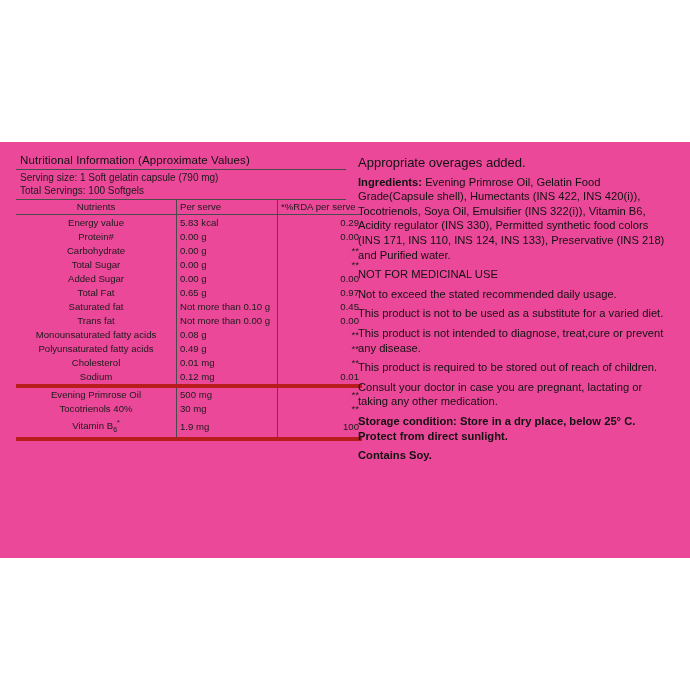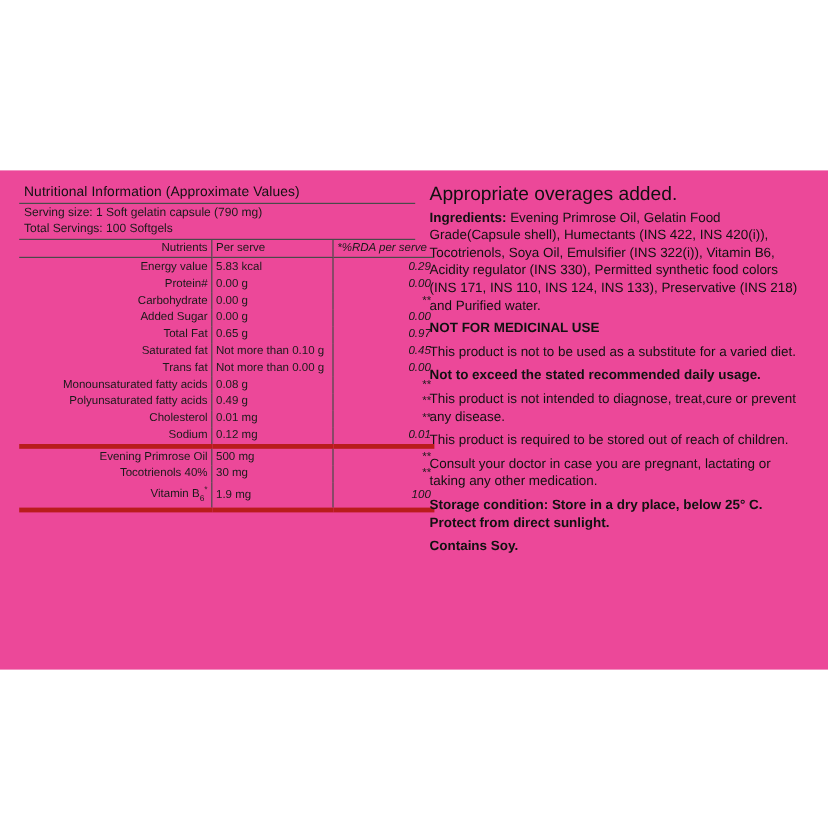--- a/index.html
+++ b/index.html
@@ -62,23 +62,23 @@
     font-size: 9.6px;
     table-layout: fixed;
   }
   table.nut th, table.nut td {
     padding: 1px 3px;
     vertical-align: middle;
     font-weight: normal;
     line-height: 12px;
     white-space: nowrap;
   }
-  table.nut .c-name { width: 154px; text-align: right; }
+  table.nut .c-name { width: 154px; text-align: center; }
   table.nut .c-serve { width: 94px; text-align: left; border-left: 1px solid #4a4a4a; }
-  table.nut .c-rda { width: 78px; text-align: right; border-left: 1px solid #4a4a4a; font-style: italic; }
+  table.nut .c-rda { width: 78px; text-align: right; border-left: 1px solid #4a4a4a; }
   table.nut thead th {
     border-bottom: 1px solid #4a4a4a;
     font-size: 9.6px;
   }
   table.nut thead th.c-rda { text-align: left; }
   table.nut tbody tr.first td { padding-top: 2px; }
   table.nut tbody tr.last td { border-bottom: 4px solid #b91c1c; }
   .sub { font-size: 7px; vertical-align: sub; }
   .sup { font-size: 7px; vertical-align: super; }
   .footnotes {
@@ -88,33 +88,33 @@
   }
   .footnotes .fn-row { position: relative; }
   .fn-inline-right {
     position: absolute;
     right: 0;
     top: 0;
   }
 
   
   .r-line {
-    font-size: 16px;
+    font-size: 13px;
     line-height: 14.6px;
     margin-bottom: 4px;
     color: #111;
   }
   .r-block {
     font-size: 11.2px;
     line-height: 14.6px;
     margin-bottom: 5px;
     color: #111;
   }
   .r-bold { font-weight: bold; }
-  .r-head { font-weight: bold; }
+  .r-head { font-weight: normal; }
 </style>
 </head>
 <body>
 
 <div id="label-panel">
   <div class="panel-inner">
 
     <div class="col-left">
 
       <div class="nut-title">Nutritional Information (Approximate Values)</div>
@@ -142,20 +142,25 @@
             <td class="c-name">Protein#</td>
             <td class="c-serve">0.00 g</td>
             <td class="c-rda">0.00</td>
           </tr>
           <tr>
             <td class="c-name">Carbohydrate</td>
             <td class="c-serve">0.00 g</td>
             <td class="c-rda">**</td>
           </tr>
           <tr>
+            <td class="c-name">Total Sugar</td>
+            <td class="c-serve">0.00 g</td>
+            <td class="c-rda">**</td>
+          </tr>
+          <tr>
             <td class="c-name">Added Sugar</td>
             <td class="c-serve">0.00 g</td>
             <td class="c-rda">0.00</td>
           </tr>
           <tr>
             <td class="c-name">Total Fat</td>
             <td class="c-serve">0.65 g</td>
             <td class="c-rda">0.97</td>
           </tr>
           <tr>
@@ -210,23 +215,23 @@
     </div>
 
     <div class="col-right">
       <div class="r-line">Appropriate overages added.</div>
 
       <div class="r-block"><span class="r-bold">Ingredients:</span><span> Evening Primrose Oil, Gelatin Food Grade(Capsule shell), Humectants (INS 422, INS 420(i)), Tocotrienols, Soya Oil, Emulsifier (INS 322(i)), Vitamin B6, Acidity regulator (INS 330), Permitted synthetic food colors (INS 171, INS 110, INS 124, INS 133), Preservative (INS 218) and Purified water.</span></div>
 
 
       <div class="r-block r-head">NOT FOR MEDICINAL USE</div>
 
+      <div class="r-block r-head">Not to exceed the stated recommended daily usage.</div>
+
       <div class="r-block">This product is not to be used as a substitute for a varied diet.</div>
-
-      <div class="r-block r-head">Not to exceed the stated recommended daily usage.</div>
 
       <div class="r-block">This product is not intended to diagnose, treat,cure or prevent any disease.</div>
 
       <div class="r-block">This product is required to be stored out of reach of children.</div>
 
       <div class="r-block">Consult your doctor in case you are pregnant, lactating or taking any other medication.</div>
 
       <div class="r-block r-bold">Storage condition: Store in a dry place, below 25° C. Protect from direct sunlight.</div>
 
       <div class="r-block r-bold">Contains Soy.</div>

